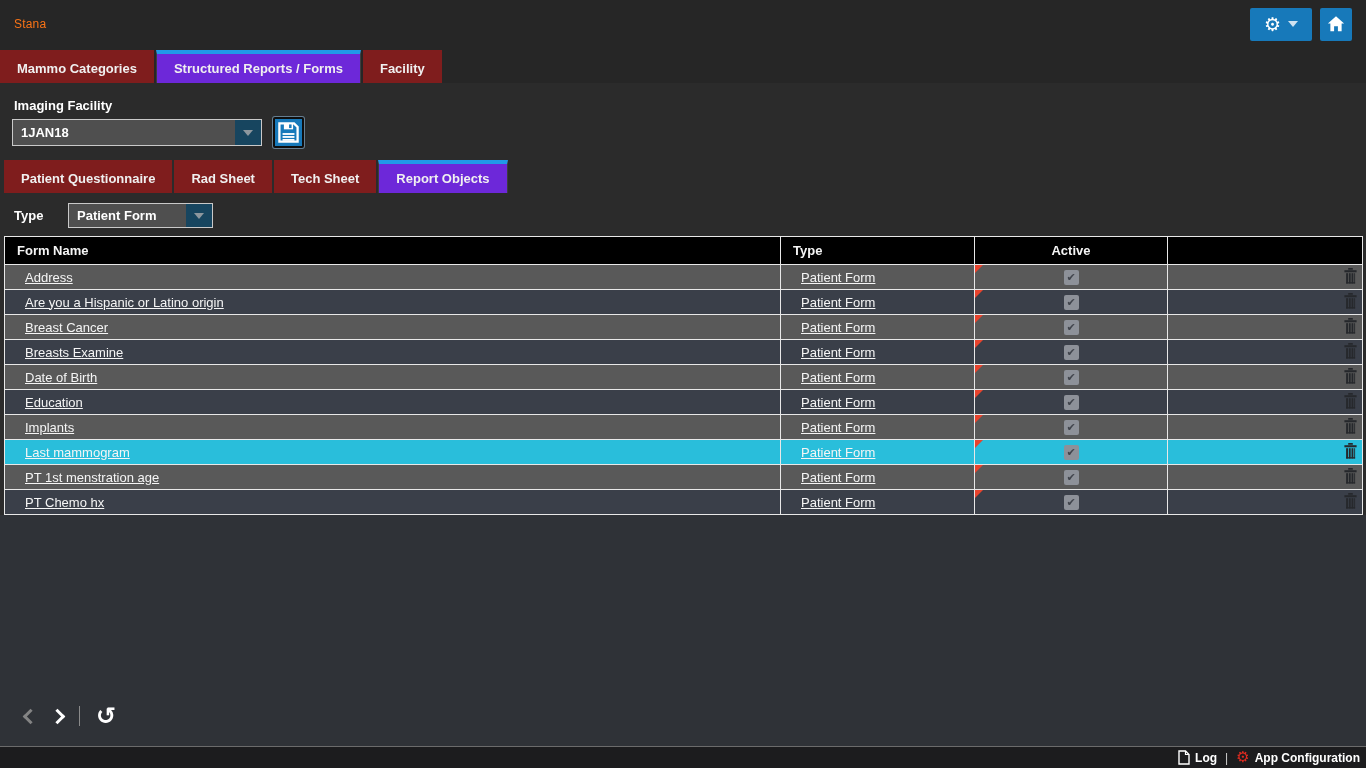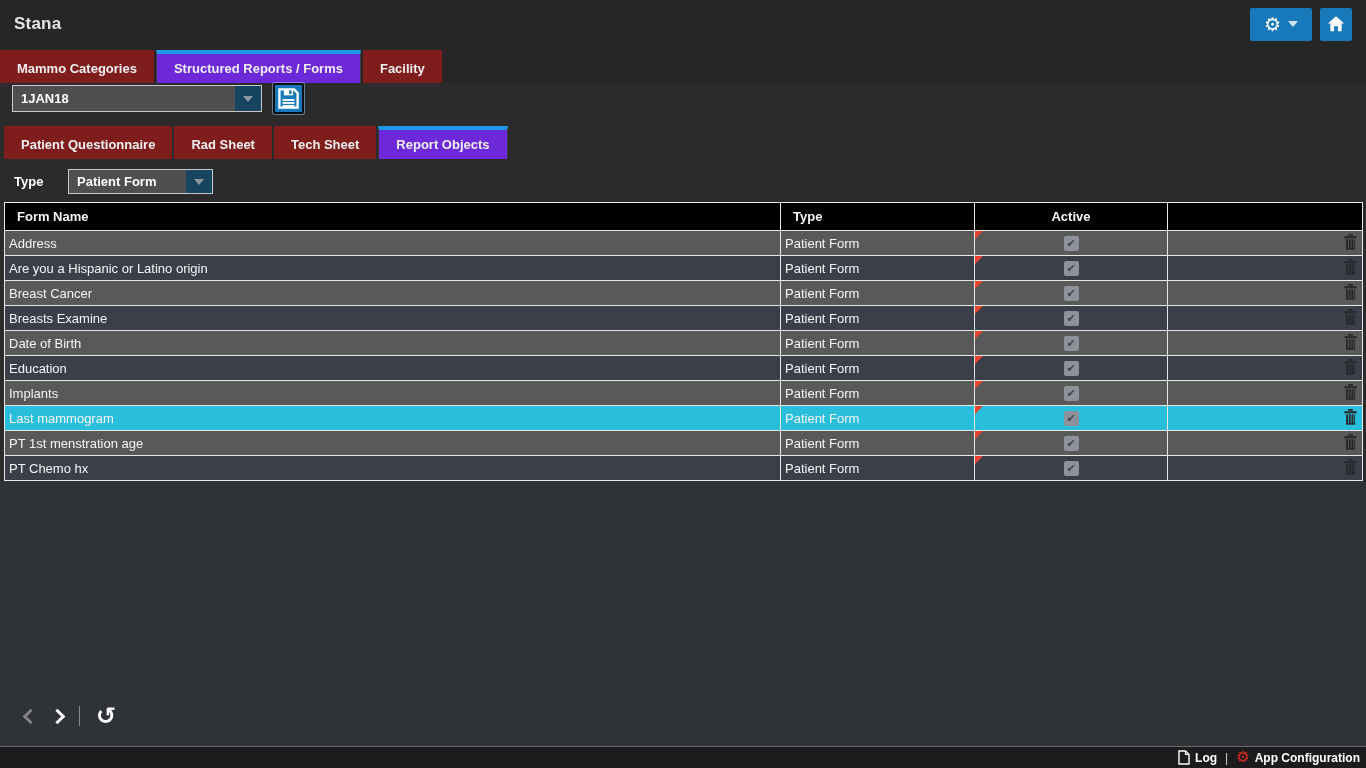--- a/index.html
+++ b/index.html
@@ -4,21 +4,21 @@
 <style>
   * { margin:0; padding:0; box-sizing:border-box; }
   html,body { width:1366px; height:768px; background:#2b2b2b; overflow:hidden;
               font-family:"Liberation Sans", sans-serif; }
   .screen { position:relative; width:1366px; height:768px; background:#2b2b2b;
             display:flex; flex-direction:column; }
 
   
   .topbar { height:48px; background:#262626; display:flex; align-items:center;
             padding:0 14px; flex:0 0 auto; }
-  .app-title { color:#e5e5e5; font-size:17px; font-weight:bold; letter-spacing:.2px; }
+  .app-title { color:#f97316; font-size:12px; font-weight:normal; letter-spacing:.2px; }
   .topbar-right { margin-left:auto; display:flex; gap:8px; align-items:center; }
   .btn-blue { background:#1779ba; border:none; border-radius:2px; height:33px;
               display:flex; align-items:center; justify-content:center; cursor:pointer; }
   .gear-btn { width:62px; gap:7px; }
   .gear-glyph { color:#fff; font-size:19px; font-weight:bold; line-height:1;
                 font-family:"DejaVu Sans", sans-serif; }
   .caret-tri { width:0; height:0; border-left:5px solid transparent;
                border-right:5px solid transparent; border-top:6px solid #cfe3f1; }
   .home-btn { width:32px; }
 
@@ -60,21 +60,21 @@
   table { width:1358px; border-collapse:collapse; table-layout:fixed; }
   th, td { border:1px solid #e8e8e8; font-size:13px; color:#f5f5f5;
            overflow:hidden; white-space:nowrap; }
   thead th { background:#000; height:28px; font-weight:bold; text-align:left;
              padding-left:12px; }
   thead th.c-active { text-align:center; padding-left:0; }
   tbody tr { height:25px; cursor:pointer; }
   tbody tr.row-a { background:#595959; }
   tbody tr.row-b { background:#3a3f49; }
   tbody tr.selected { background:#29bedb; }
-  td.col-name, td.col-type { padding-left:4px; }
+  td.col-name, td.col-type { padding-left:20px;text-decoration:underline; }
   td.col-active { position:relative; text-align:center; }
   .flag { position:absolute; top:0; left:0; width:0; height:0;
           border-top:8px solid #e8432d; border-right:8px solid transparent; }
   .cb { display:inline-flex; width:15px; height:15px; background:#8d9199;
         border-radius:2px; align-items:center; justify-content:center;
         font-size:11px; line-height:1; color:#41454d; vertical-align:middle;
         font-family:"DejaVu Sans", sans-serif; }
   td.col-actions { text-align:right; padding-right:5px; }
   .trash { display:inline-block; color:#26282c; cursor:pointer; line-height:0; }
 
@@ -139,20 +139,21 @@
         <span>Mammo Categories</span>
       </div>
       <div class="tab active">
         <span>Structured Reports / Forms</span>
       </div>
       <div class="tab">
         <span>Facility</span>
       </div>
     </nav>
 
+  <div class="facility-label">Imaging Facility</div>
   <div class="facility-row">
     <div class="select facility-select">
       <span class="select-value">1JAN18</span>
       <span class="select-caret">
           <span class="tri"></span>
         </span>
     </div>
     <button class="save-btn">
       <svg width="23" height="23" viewBox="0 0 24 24">
         <path d="M2.5 2.5 h15.2 l3.8 3.8 V21.5 H2.5 Z" fill="none" stroke="#ffffff" stroke-width="2.4"></path>

